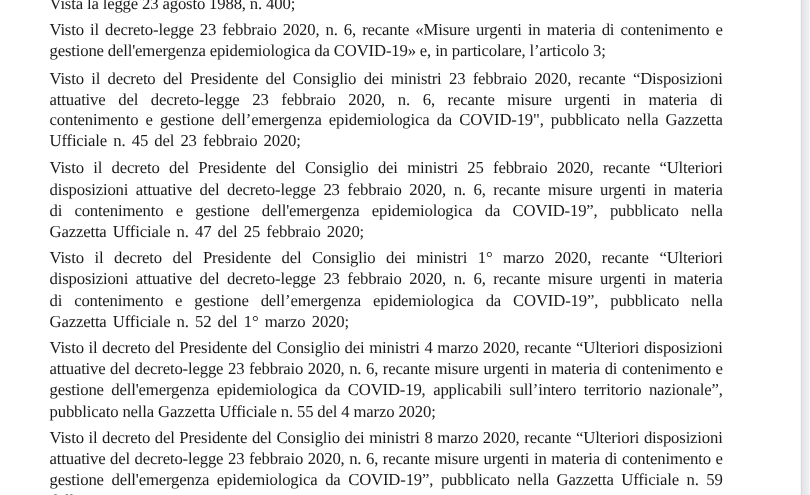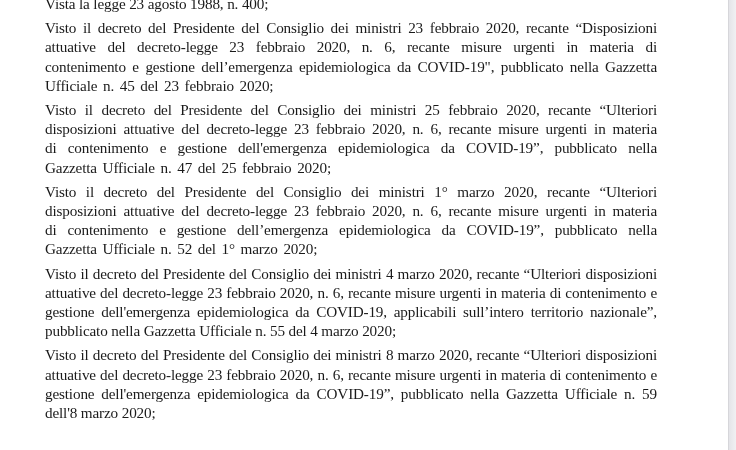--- a/index.html
+++ b/index.html
@@ -30,20 +30,21 @@
     letter-spacing: -0.15px;
   }
   .para.loose { word-spacing: 2px; }
 </style>
 </head>
 <body>
 
 <div class="page">
   <div class="content">
     <p class="para">Vista la legge 23 agosto 1988, n. 400;</p>
+    <p class="para">Visto il decreto-legge 23 febbraio 2020, n. 6, recante «Misure urgenti in materia di contenimento e gestione dell'emergenza epidemiologica da COVID-19» e, in particolare, l’articolo 3;</p>
     <p class="para loose">Visto il decreto del Presidente del Consiglio dei ministri 23 febbraio 2020, recante “Disposizioni attuative del decreto-legge 23 febbraio 2020, n. 6, recante misure urgenti in materia di contenimento e gestione dell’emergenza epidemiologica da COVID-19", pubblicato nella Gazzetta Ufficiale n. 45 del 23 febbraio 2020;</p>
     <p class="para loose">Visto il decreto del Presidente del Consiglio dei ministri 25 febbraio 2020, recante “Ulteriori disposizioni attuative del decreto-legge 23 febbraio 2020, n. 6, recante misure urgenti in materia di contenimento e gestione dell'emergenza epidemiologica da COVID-19”, pubblicato nella Gazzetta Ufficiale n. 47 del 25 febbraio 2020;</p>
     <p class="para loose">Visto il decreto del Presidente del Consiglio dei ministri 1° marzo 2020, recante “Ulteriori disposizioni attuative del decreto-legge 23 febbraio 2020, n. 6, recante misure urgenti in materia di contenimento e gestione dell’emergenza epidemiologica da COVID-19”, pubblicato nella Gazzetta Ufficiale n. 52 del 1° marzo 2020;</p>
     <p class="para">Visto il decreto del Presidente del Consiglio dei ministri 4 marzo 2020, recante “Ulteriori disposizioni attuative del decreto-legge 23 febbraio 2020, n. 6, recante misure urgenti in materia di contenimento e gestione dell'emergenza epidemiologica da COVID-19, applicabili sull’intero territorio nazionale”, pubblicato nella Gazzetta Ufficiale n. 55 del 4 marzo 2020;</p>
     <p class="para">Visto il decreto del Presidente del Consiglio dei ministri 8 marzo 2020, recante “Ulteriori disposizioni attuative del decreto-legge 23 febbraio 2020, n. 6, recante misure urgenti in materia di contenimento e gestione dell'emergenza epidemiologica da COVID-19”, pubblicato nella Gazzetta Ufficiale n. 59 dell'8 marzo 2020;</p>
   </div>
 </div>
 <div class="edge"></div>
 
 </body></html>

